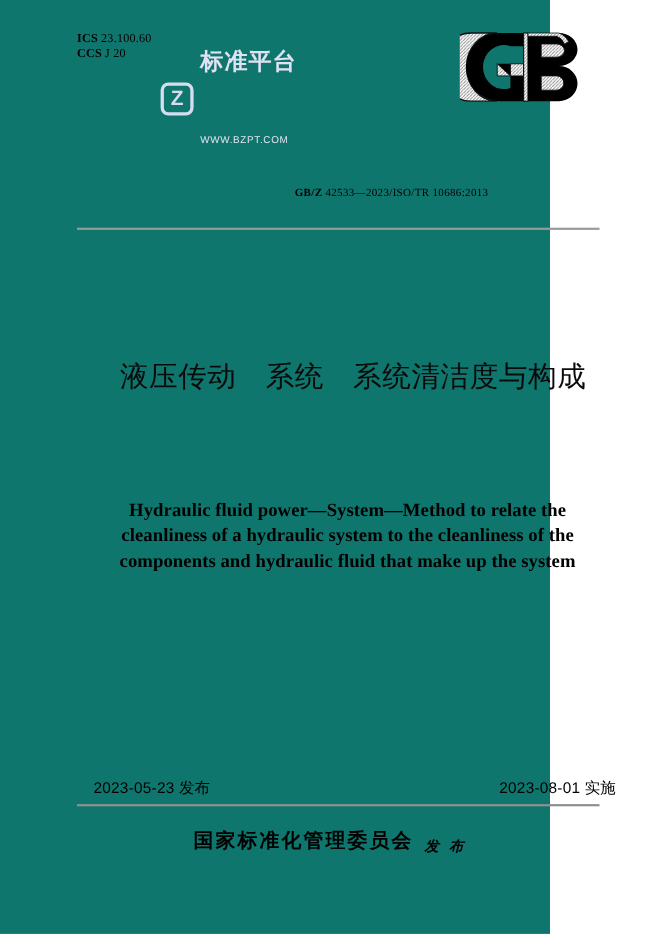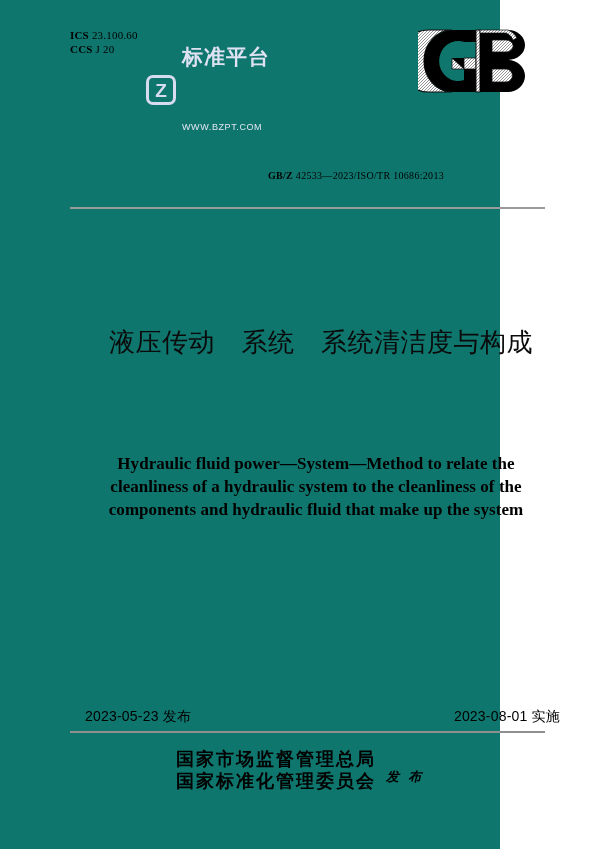--- a/index.html
+++ b/index.html
@@ -301,19 +301,18 @@
 
 
   <div class="dates">
     <span>2023-05-23 发布</span>
     <span>2023-08-01 实施</span>
   </div>
   <div class="rule-bottom"></div>
 
   <div class="issuer">
     <div class="issuer-names">
-      <div>国家市场监督管理总局</div>
       <div>国家标准化管理委员会</div>
     </div>
     <div class="issuer-action">发 布</div>
   </div>
 
 </div>
 
 </body></html>

